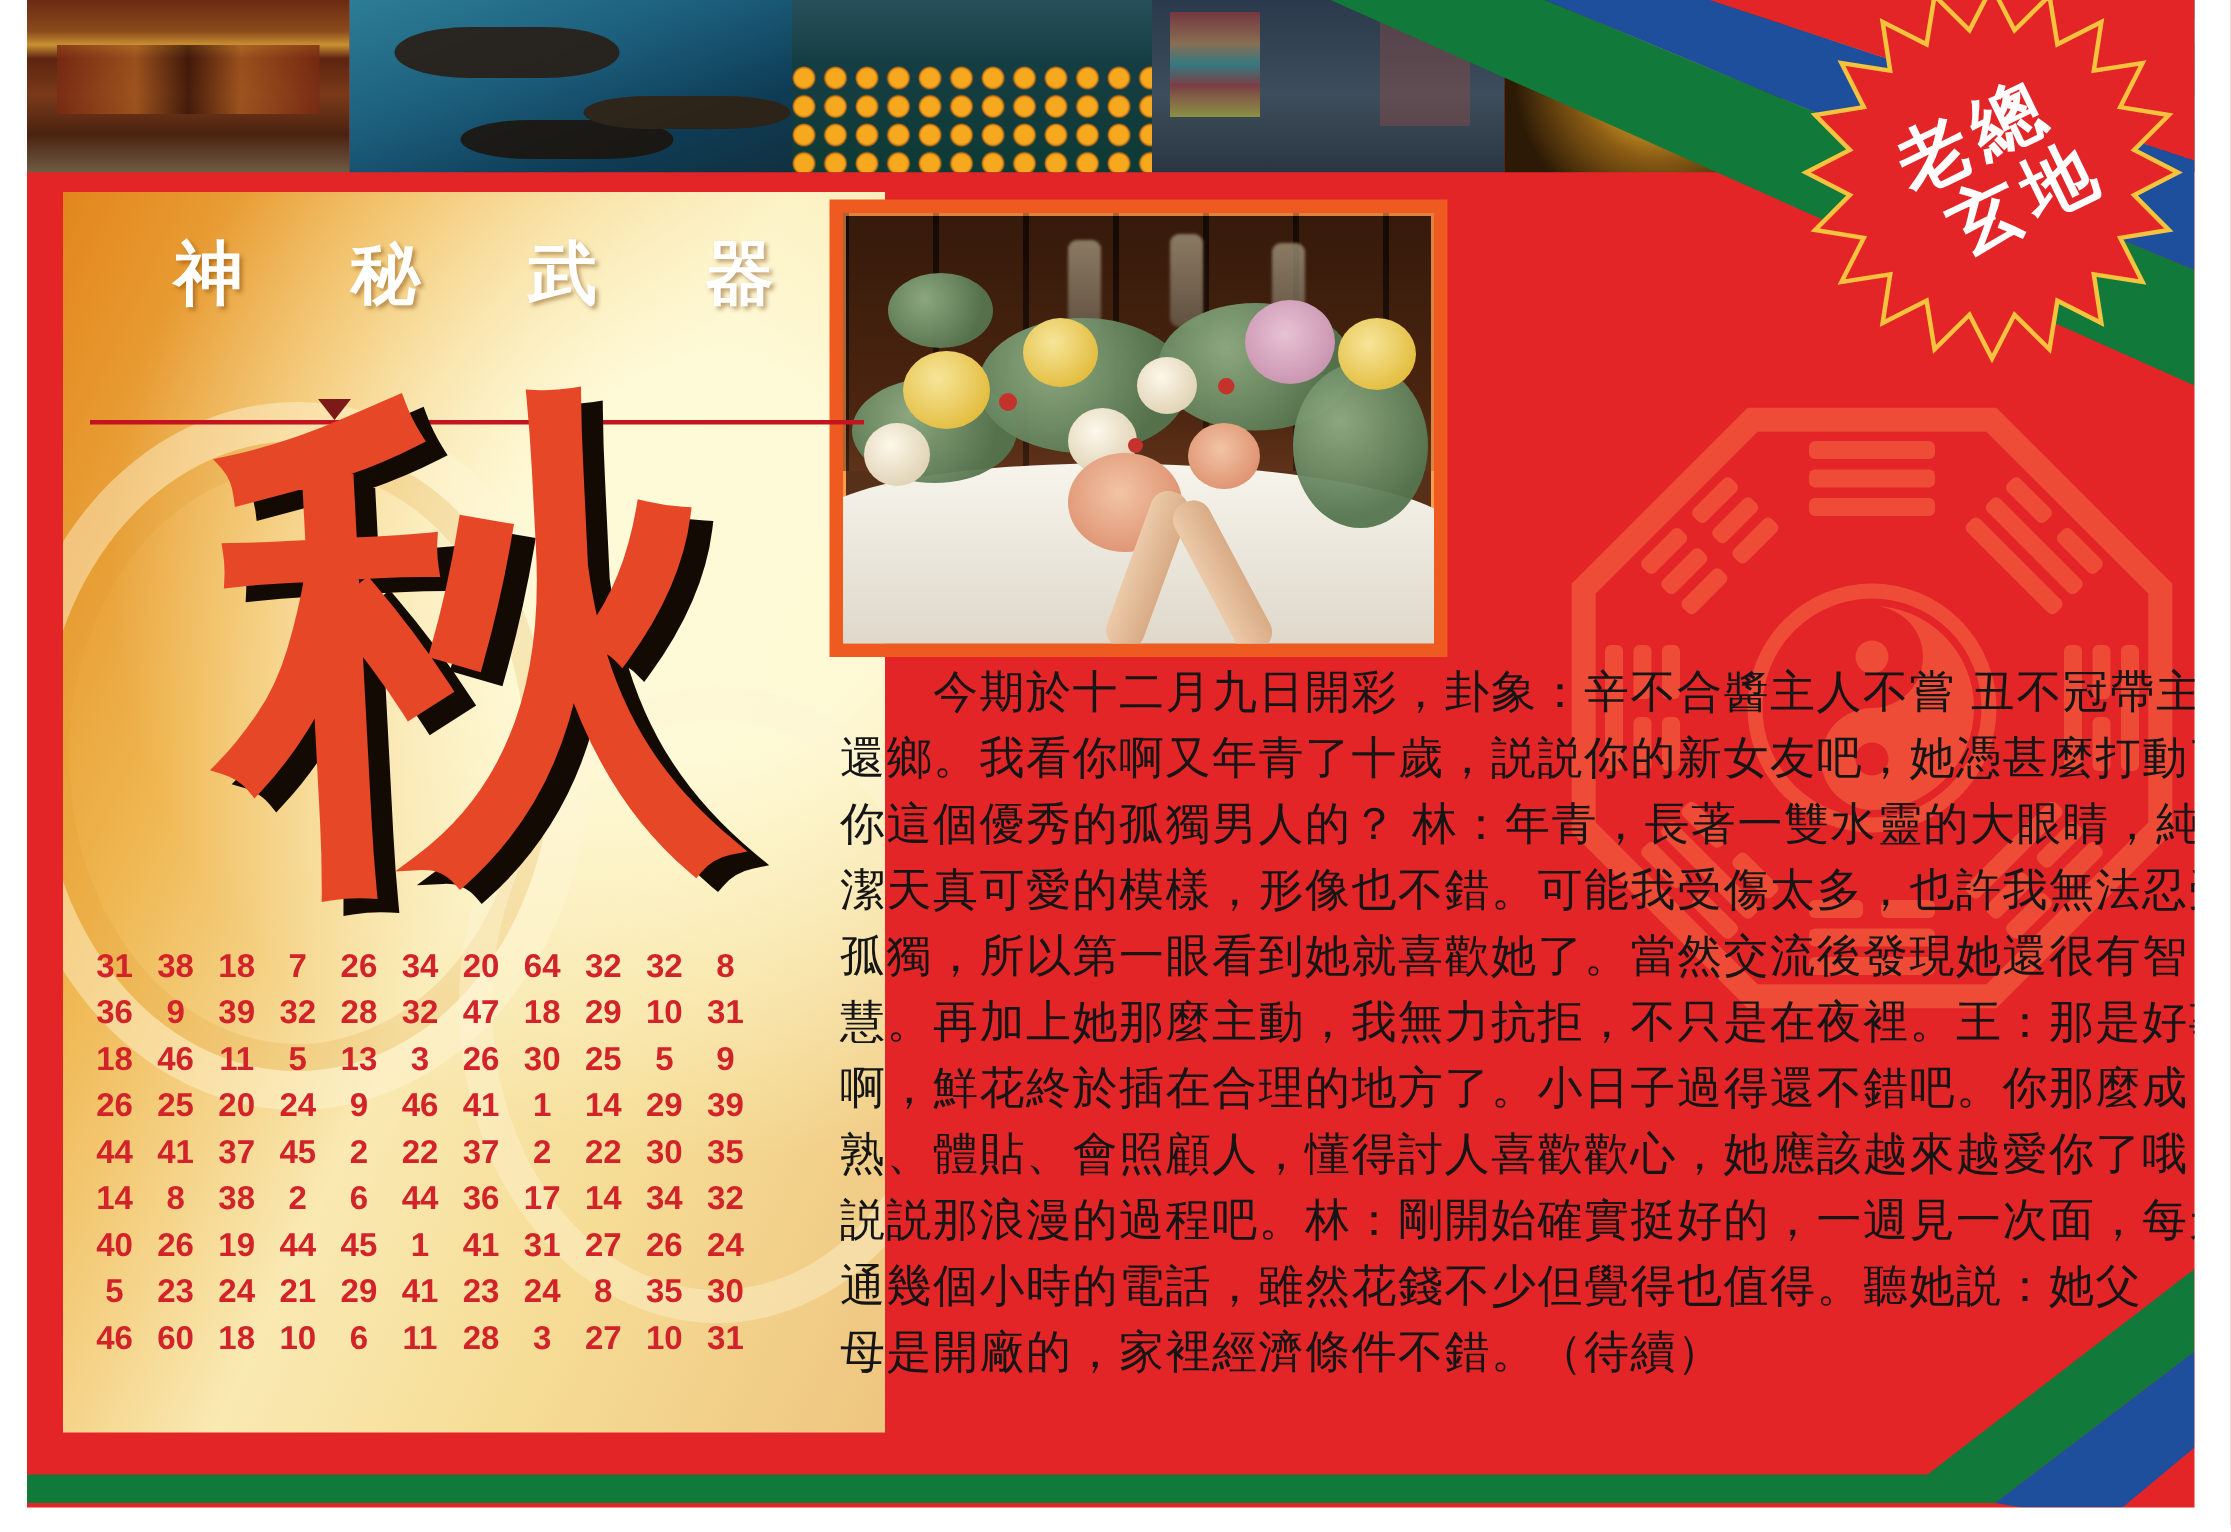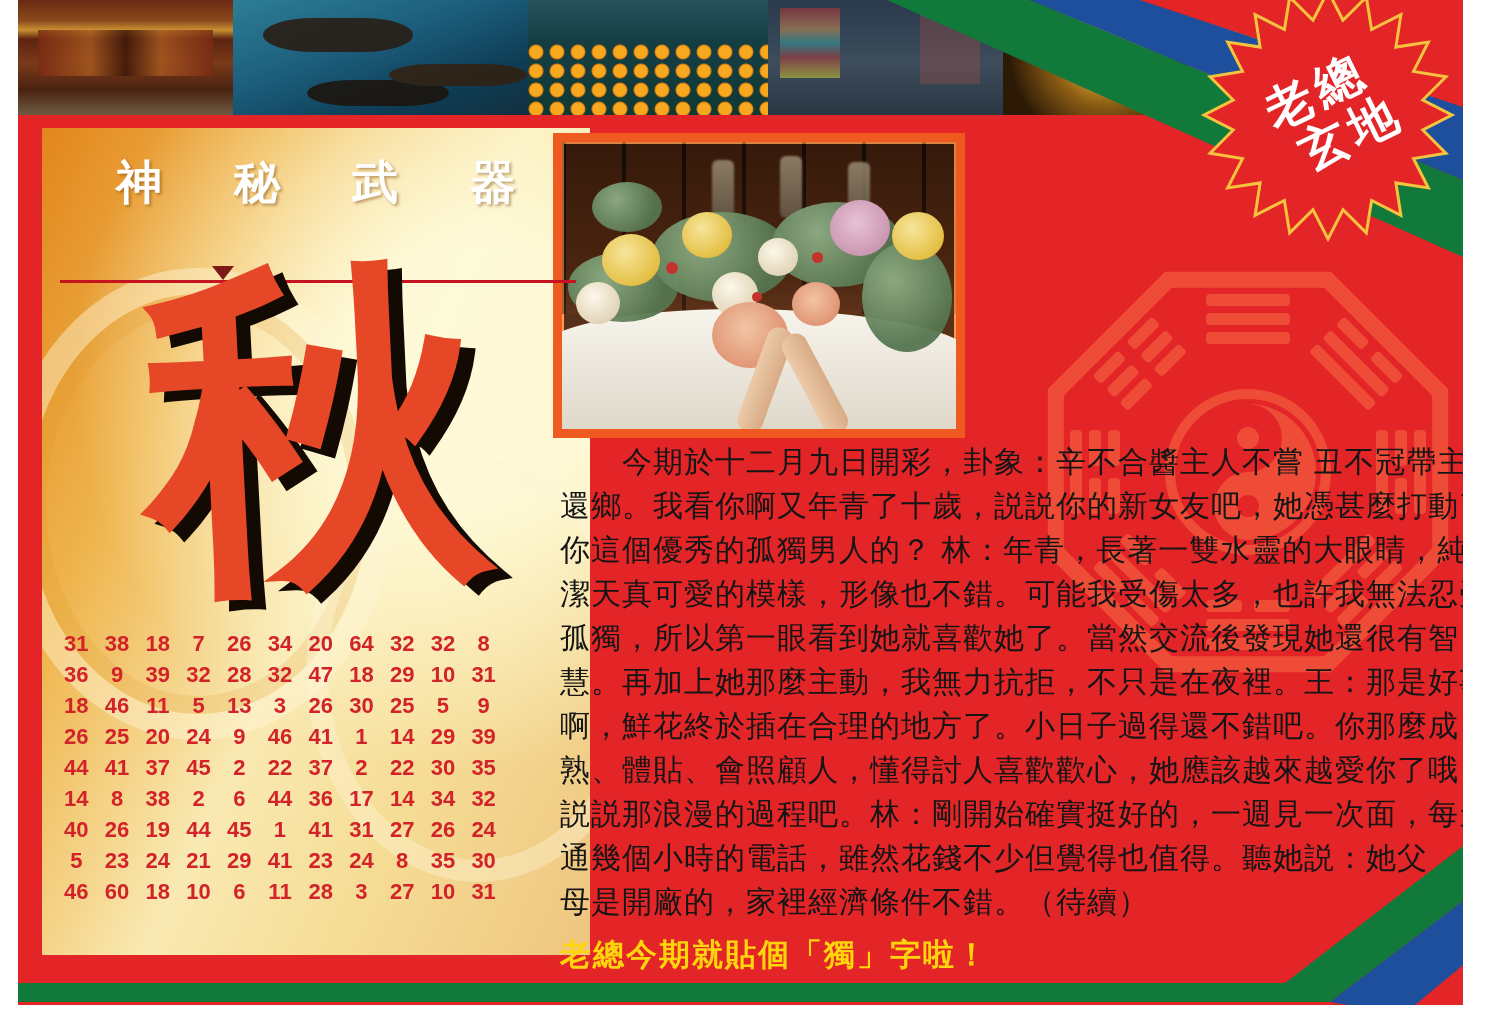--- a/index.html
+++ b/index.html
@@ -312,21 +312,20 @@
       <i class="pch" style="left:150px;top:160px;width:76px;height:66px"></i>
       <i class="pch" style="left:230px;top:140px;width:48px;height:44px"></i>
       <i class="red" style="left:104px;top:120px;width:12px;height:12px"></i>
       <i class="red" style="left:250px;top:110px;width:11px;height:11px"></i>
       <i class="red" style="left:190px;top:150px;width:10px;height:10px"></i>
       <span class="rbn" style="left:190px;bottom:-6px;transform:rotate(20deg)"></span>
       <span class="rbn" style="left:240px;bottom:-10px;transform:rotate(-28deg)"></span>
     </div>
 
     <div class="article" id="article"><div>　　今期於十二月九日開彩，卦象：辛不合醬主人不嘗 丑不冠帶主不</div><div>還鄉。我看你啊又年青了十歲，説説你的新女友吧，她憑甚麼打動了</div><div>你這個優秀的孤獨男人的？ 林：年青，長著一雙水靈的大眼睛，純</div><div>潔天真可愛的模樣，形像也不錯。可能我受傷太多，也許我無法忍受</div><div>孤獨，所以第一眼看到她就喜歡她了。當然交流後發現她還很有智</div><div>慧。再加上她那麼主動，我無力抗拒，不只是在夜裡。王：那是好事</div><div>啊，鮮花終於插在合理的地方了。小日子過得還不錯吧。你那麼成</div><div>熟、體貼、會照顧人，懂得討人喜歡歡心，她應該越來越愛你了哦，</div><div>説説那浪漫的過程吧。林：剛開始確實挺好的，一週見一次面，每天</div><div>通幾個小時的電話，雖然花錢不少但覺得也值得。聽她説：她父</div><div>母是開廠的，家裡經濟條件不錯。（待續）</div></div>
-    <div class="note">老總今期就貼個「獨」字啦！</div>
 
     <svg class="svg-abs" style="left:0;top:840px" width="1445" height="165" viewBox="0 0 1445 165">
       <polygon fill="#117a3b" points="0,143 1267,143 1445,6 1445,61 1312,162 0,162"></polygon>
       <polygon fill="#1d4f9c" points="1312,162 1445,61 1445,125 1397,165 1330,165"></polygon>
     </svg>
 
     <svg class="svg-abs" style="left:845px;top:0" width="600" height="280" viewBox="0 0 600 280">
       <polygon fill="#117a3b" points="24,0 167,0 600,180 600,257"></polygon>
       <polygon fill="#1d4f9c" points="167,0 277,0 600,107 600,180"></polygon>
       <polygon fill="#e42528" points="277,0 600,0 600,107"></polygon>

